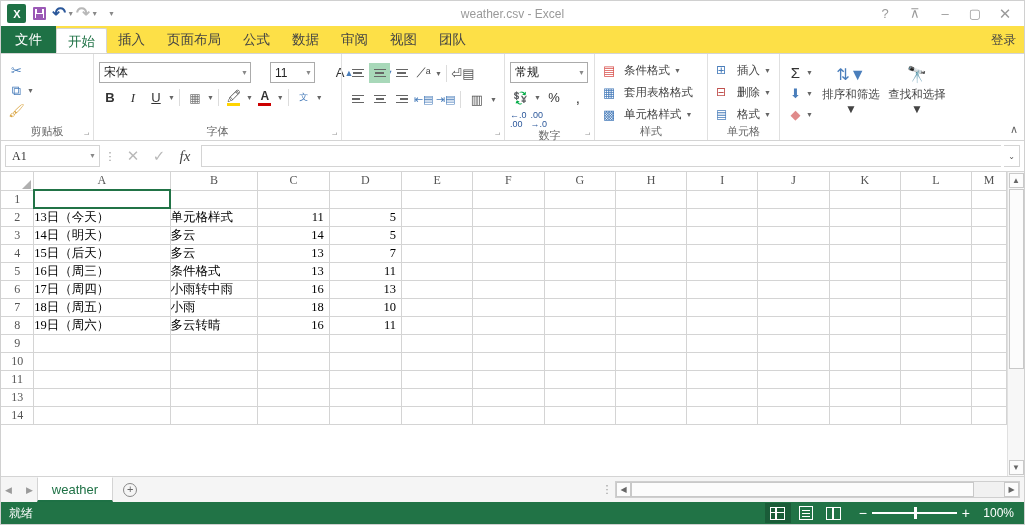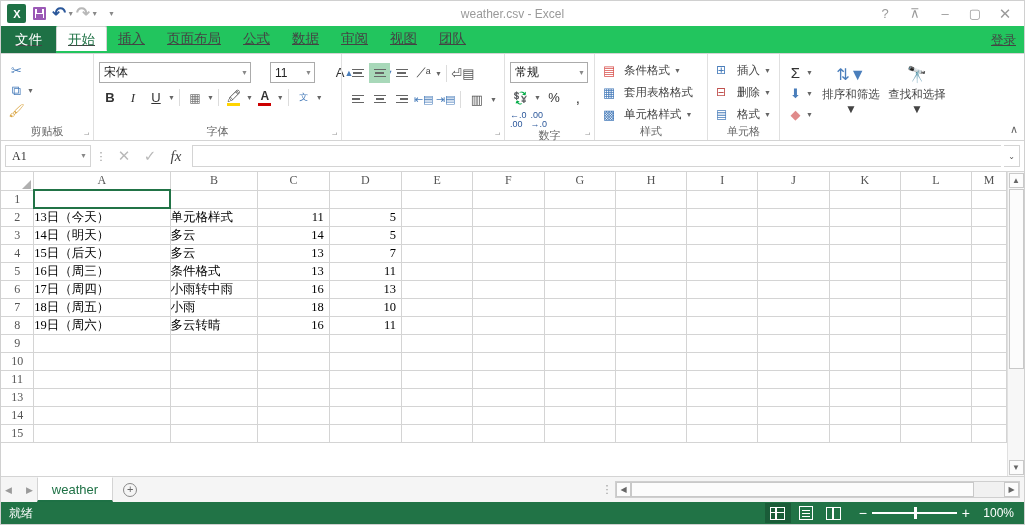--- a/index.html
+++ b/index.html
@@ -23,21 +23,21 @@
   .arc { font-size:17px; line-height:1; font-weight:bold; }
   .undo { color:#2b579a; }
   .redo { color:#b8b8b8; }
   .caret-sm { font-size:7px; color:#888; margin-left:1px; }
   .title-text { position:absolute; left:0; right:0; text-align:center; font-size:12px; color:#9a9a9a; pointer-events:none; }
   .win-ctrls { margin-left:auto; display:flex; align-items:center; height:25px; padding-right:4px; }
   .win-btn { width:30px; height:22px; display:flex; align-items:center; justify-content:center; color:#9a9a9a; font-size:13px; }
   .win-btn.cl { font-size:15px; }
 
   
-  .tabsrow { height:27px; display:flex; align-items:flex-start; position:relative; background:#22c55e; flex:none;text-decoration:underline; }
+  .tabsrow { height:27px; display:flex; align-items:center; position:relative; background:#fde047; flex:none; }
   .tab { height:25px; line-height:25px; padding:0 11px; font-size:13.5px; color:#444; position:relative; }
   .tab.file { background:#1e7145; color:#fff; height:27px; line-height:27px; padding:0 14px; }
   .tab.active { background:#fff; color:#1e7145; border:1px solid #d4d4d4; border-bottom:1px solid #fff; border-radius:2px 2px 0 0; z-index:3; margin-bottom:-1px; }
   .signin { margin-left:auto; padding:0 8px 2px 0; font-size:12.5px; color:#444; align-self:flex-end; line-height:22px; }
 
   
   .ribbon { height:88px; border-top:1px solid #d4d4d4; border-bottom:1px solid #d4d4d4; display:flex; background:#fff; flex:none; position:relative; }
   .grp { display:flex; flex-direction:column; height:100%; position:relative; padding:3px 0 0 0; }
   .grp + .grp { border-left:1px solid #e0e0e0; }
   .grp-body { flex:1; display:flex; align-items:flex-start; padding:2px 4px 0 5px; }
@@ -93,21 +93,21 @@
   .stico { width:17px; height:15px; position:relative; }
 
   
   .edcol { display:flex; flex-direction:column; gap:2px; padding-top:2px; }
   .ebig { display:flex; flex-direction:column; align-items:center; width:60px; }
   .ebig .cap { font-size:11.5px; color:#444; }
   .ribbon-collapse { position:absolute; right:6px; bottom:4px; font-size:11px; color:#666; }
 
   
   .fbar { height:30px; display:flex; align-items:center; padding:3px 4px; gap:3px; background:#fff; flex:none; }
-  .namebox { width:86px; height:22px; border:1px solid #d4d4d4; display:flex; align-items:center; padding:0 3px 0 6px; font-size:12px; font-family:"Liberation Serif",serif; color:#333; }
+  .namebox { width:95px; height:22px; border:1px solid #d4d4d4; display:flex; align-items:center; padding:0 3px 0 6px; font-size:12px; font-family:"Liberation Serif",serif; color:#333; }
   .namebox .nbv { flex:1; }
   .vdots { width:14px; text-align:center; color:#999; font-size:11px; letter-spacing:0; }
   .fbtns { display:flex; align-items:center; gap:0px; }
   .fb { width:26px; height:22px; display:flex; align-items:center; justify-content:center; font-size:15px; color:#b9b9b9; }
   .fb.fx { color:#444; font-family:"Liberation Serif",serif; font-style:italic; font-size:15px; }
   .finput { flex:1; height:22px; border:1px solid #d4d4d4; border-right:none; display:flex; align-items:center; padding:0 4px; font-size:12px; }
   .fdrop { width:16px; height:22px; border:1px solid #d4d4d4; border-left:none; display:flex; align-items:center; justify-content:center; font-size:8px; color:#555; }
 
   
   .gridwrap { flex:1; display:flex; flex-direction:column; overflow:hidden; border-top:1px solid #d4d4d4; position:relative; background:#fff; }
@@ -722,36 +722,20 @@
                 <td class="cell"></td>
                 <td class="cell"></td>
                 <td class="cell"></td>
                 <td class="cell"></td>
                 <td class="cell"></td>
                 <td class="cell"></td>
                 <td class="cell"></td>
                 <td class="cell"></td>
                 <td class="cell"></td>
               </tr>
-              <tr>
-                <td class="rowh">15</td>
-                <td class="cell"></td>
-                <td class="cell"></td>
-                <td class="cell"></td>
-                <td class="cell"></td>
-                <td class="cell"></td>
-                <td class="cell"></td>
-                <td class="cell"></td>
-                <td class="cell"></td>
-                <td class="cell"></td>
-                <td class="cell"></td>
-                <td class="cell"></td>
-                <td class="cell"></td>
-                <td class="cell"></td>
-              </tr>
             </tbody>
         </table>
       </div>
       <div class="vsb">
         <div class="sb-arrow">▲</div>
         <div class="vtrack">
           <div class="vthumb" style="top:0; height:180px"></div>
         </div>
         <div class="sb-arrow">▼</div>
       </div>

